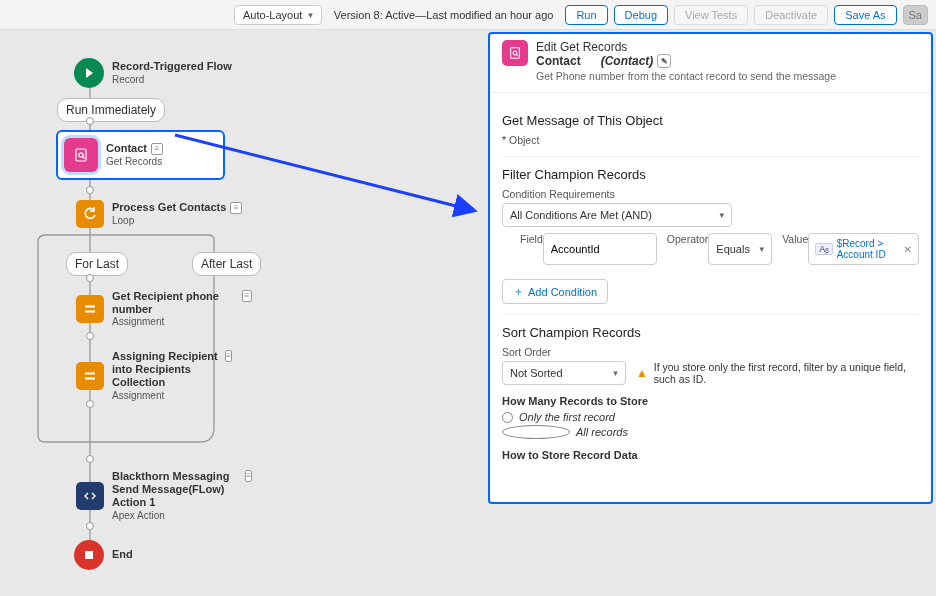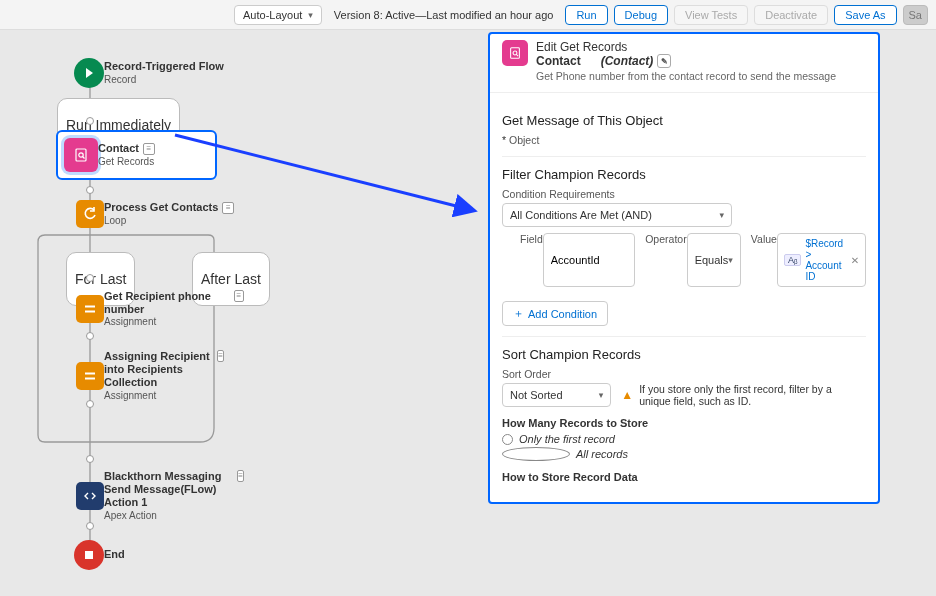--- a/index.html
+++ b/index.html
@@ -13,46 +13,46 @@
   .top-btn.blue { color: #0070d2; border-color: #0070d2; }
   .top-btn.disabled { color: #aaa; border-color: #ddd; background:#f6f6f6; }
   .top-btn.save { color: #0070d2; border-color: #0070d2; }
   .top-btn.gray { background:#ccc; color:#777; border-color:#bbb; padding:3px 5px;}
   
   
   .canvas { position: absolute; top: 30px; left: 0; width: 485px; height: 566px; }
   
   .svg-connectors { position: absolute; top:0; left:0; width:100%; height:100%; }
   
-  .node { position: absolute; display: flex; align-items: center; }
+  .node { position: absolute; display: flex; align-items: center; gap: 8px; }
   .icon-box { width: 28px; height: 28px; border-radius: 5px; display:flex; align-items:center; justify-content:center; color:#fff; flex-shrink:0; }
   .icon-round { width: 30px; height: 30px; border-radius: 50%; display:flex; align-items:center; justify-content:center; color:#fff; flex-shrink:0; }
   .icon-play { background:#068a50; }
   .icon-get  { background:#e43b8f; }
   .icon-loop { background:#e78b00; }
   .icon-assign { background:#e78b00; }
   .icon-apex { background:#213c6d; }
   .icon-end  { background:#d9342b; }
   .node-text { line-height: 1.2; }
   .node-title { font-weight: 600; font-size: 11px; }
   .node-sub { font-size: 10px; color: #555; }
   .note-icon { width:12px; height:12px; border:1px solid #999; border-radius:2px; background:#fff; display:inline-flex; align-items:center; justify-content:center; font-size:8px; color:#888; margin-left:4px;}
   
-  .pill { position:absolute; font-size:14px; background:#fff; border:1px solid #bbb; border-radius:10px; padding:18px 8px; }
+  .pill { position:absolute; font-size:12px; background:#fff; border:1px solid #bbb; border-radius:10px; padding:4px 8px; }
   
   .small-circle { position:absolute; width:8px; height:8px; border:1px solid #999; border-radius:50%; background:#fff; }
   
   .selected { border:2px solid #0066ff; border-radius:6px; background:#fff; padding:6px 60px 6px 6px; }
   .selected .icon-box { width:34px; height:34px; border-radius:6px; box-shadow: 0 0 0 3px rgba(0,110,255,.25); }
 
   
   .arrow-svg { position:absolute; top:0; left:0; width:936px; height:596px; pointer-events:none; z-index:5; }
 
   
-  .panel { position: absolute; top: 32px; left: 488px; width: 392px; height: 472px; background:#fff; border:2px solid #0066ff; border-radius:4px; overflow:hidden; z-index:10; }
+  .panel { position: absolute; top: 32px; left: 488px; width: 445px; height: 472px; background:#fff; border:2px solid #0066ff; border-radius:4px; overflow:hidden; z-index:10; }
   .panel-inner { padding: 10px 12px; height:100%; overflow:auto; }
   .panel-head { display:flex; gap:8px; align-items:flex-start; padding:6px 12px 10px; border-bottom:1px solid #eee;}
   .panel-head .icon-box { width:26px; height:26px; }
   .panel-head-title { font-size:12px; font-weight:400; }
   .panel-head-sub { font-size:12px; font-weight:600; display:flex; align-items:center; gap:4px;}
   .panel-head-desc { font-size:10.5px; color:#666; margin-top:2px;}
   .edit-pencil { width:14px; height:14px; border:1px solid #aaa; border-radius:3px; display:inline-flex; align-items:center; justify-content:center; font-size:8px; color:#555; }
   .section-title { font-size:13px; font-weight:400; margin:10px 0 6px; color:#222;}
   .field-label { font-size:10.5px; color:#555; margin-bottom:3px; }
   .req::before { content:"* "; color:#333; }

